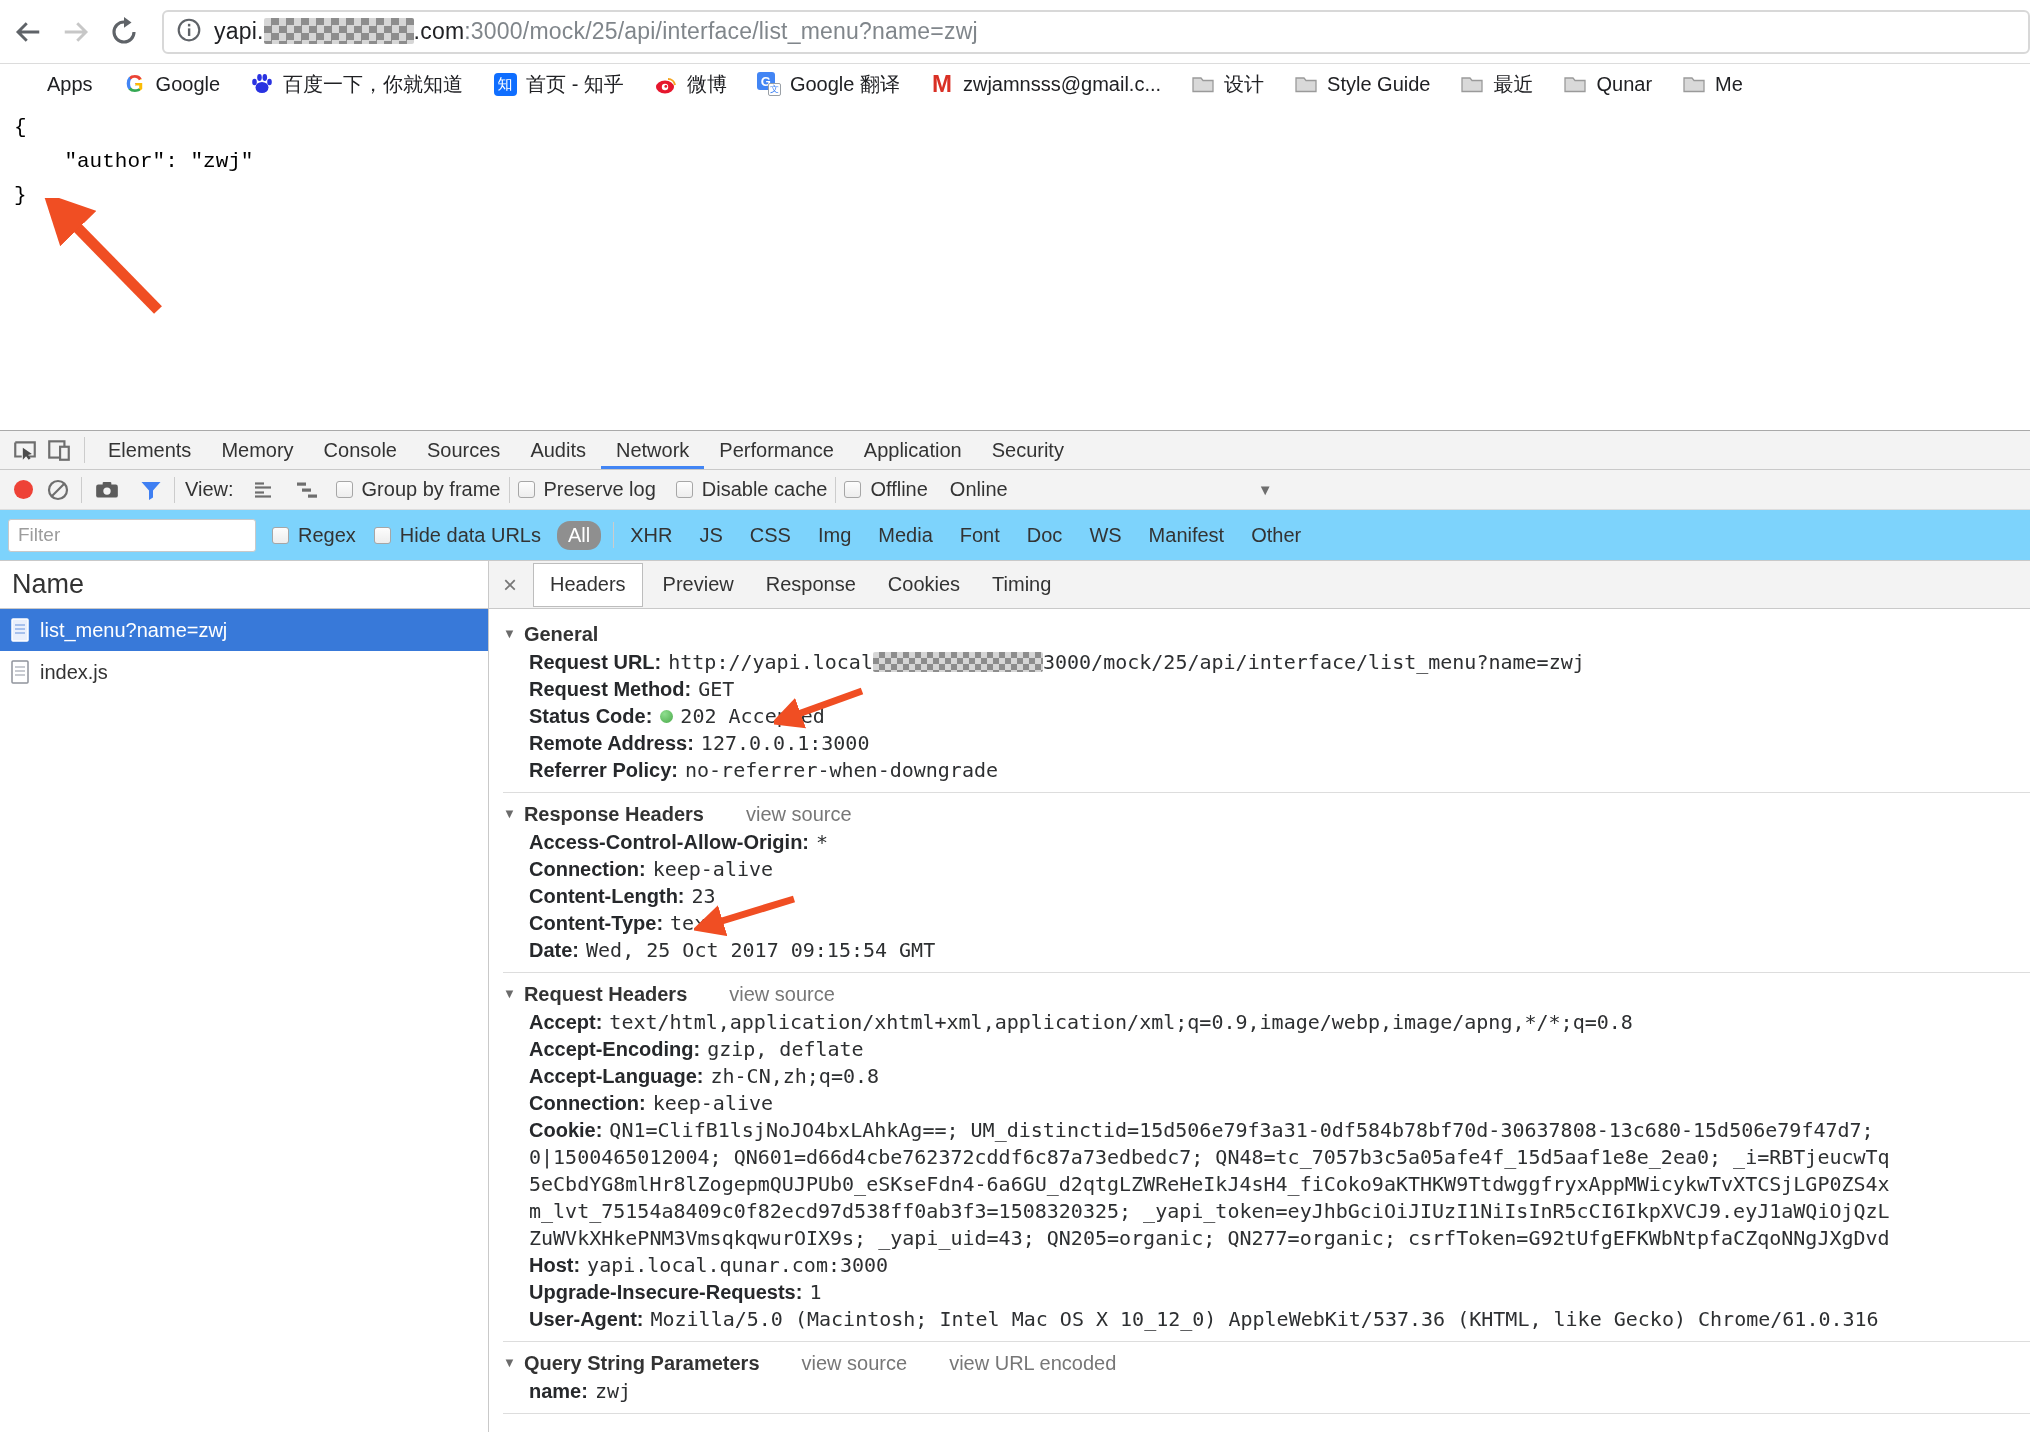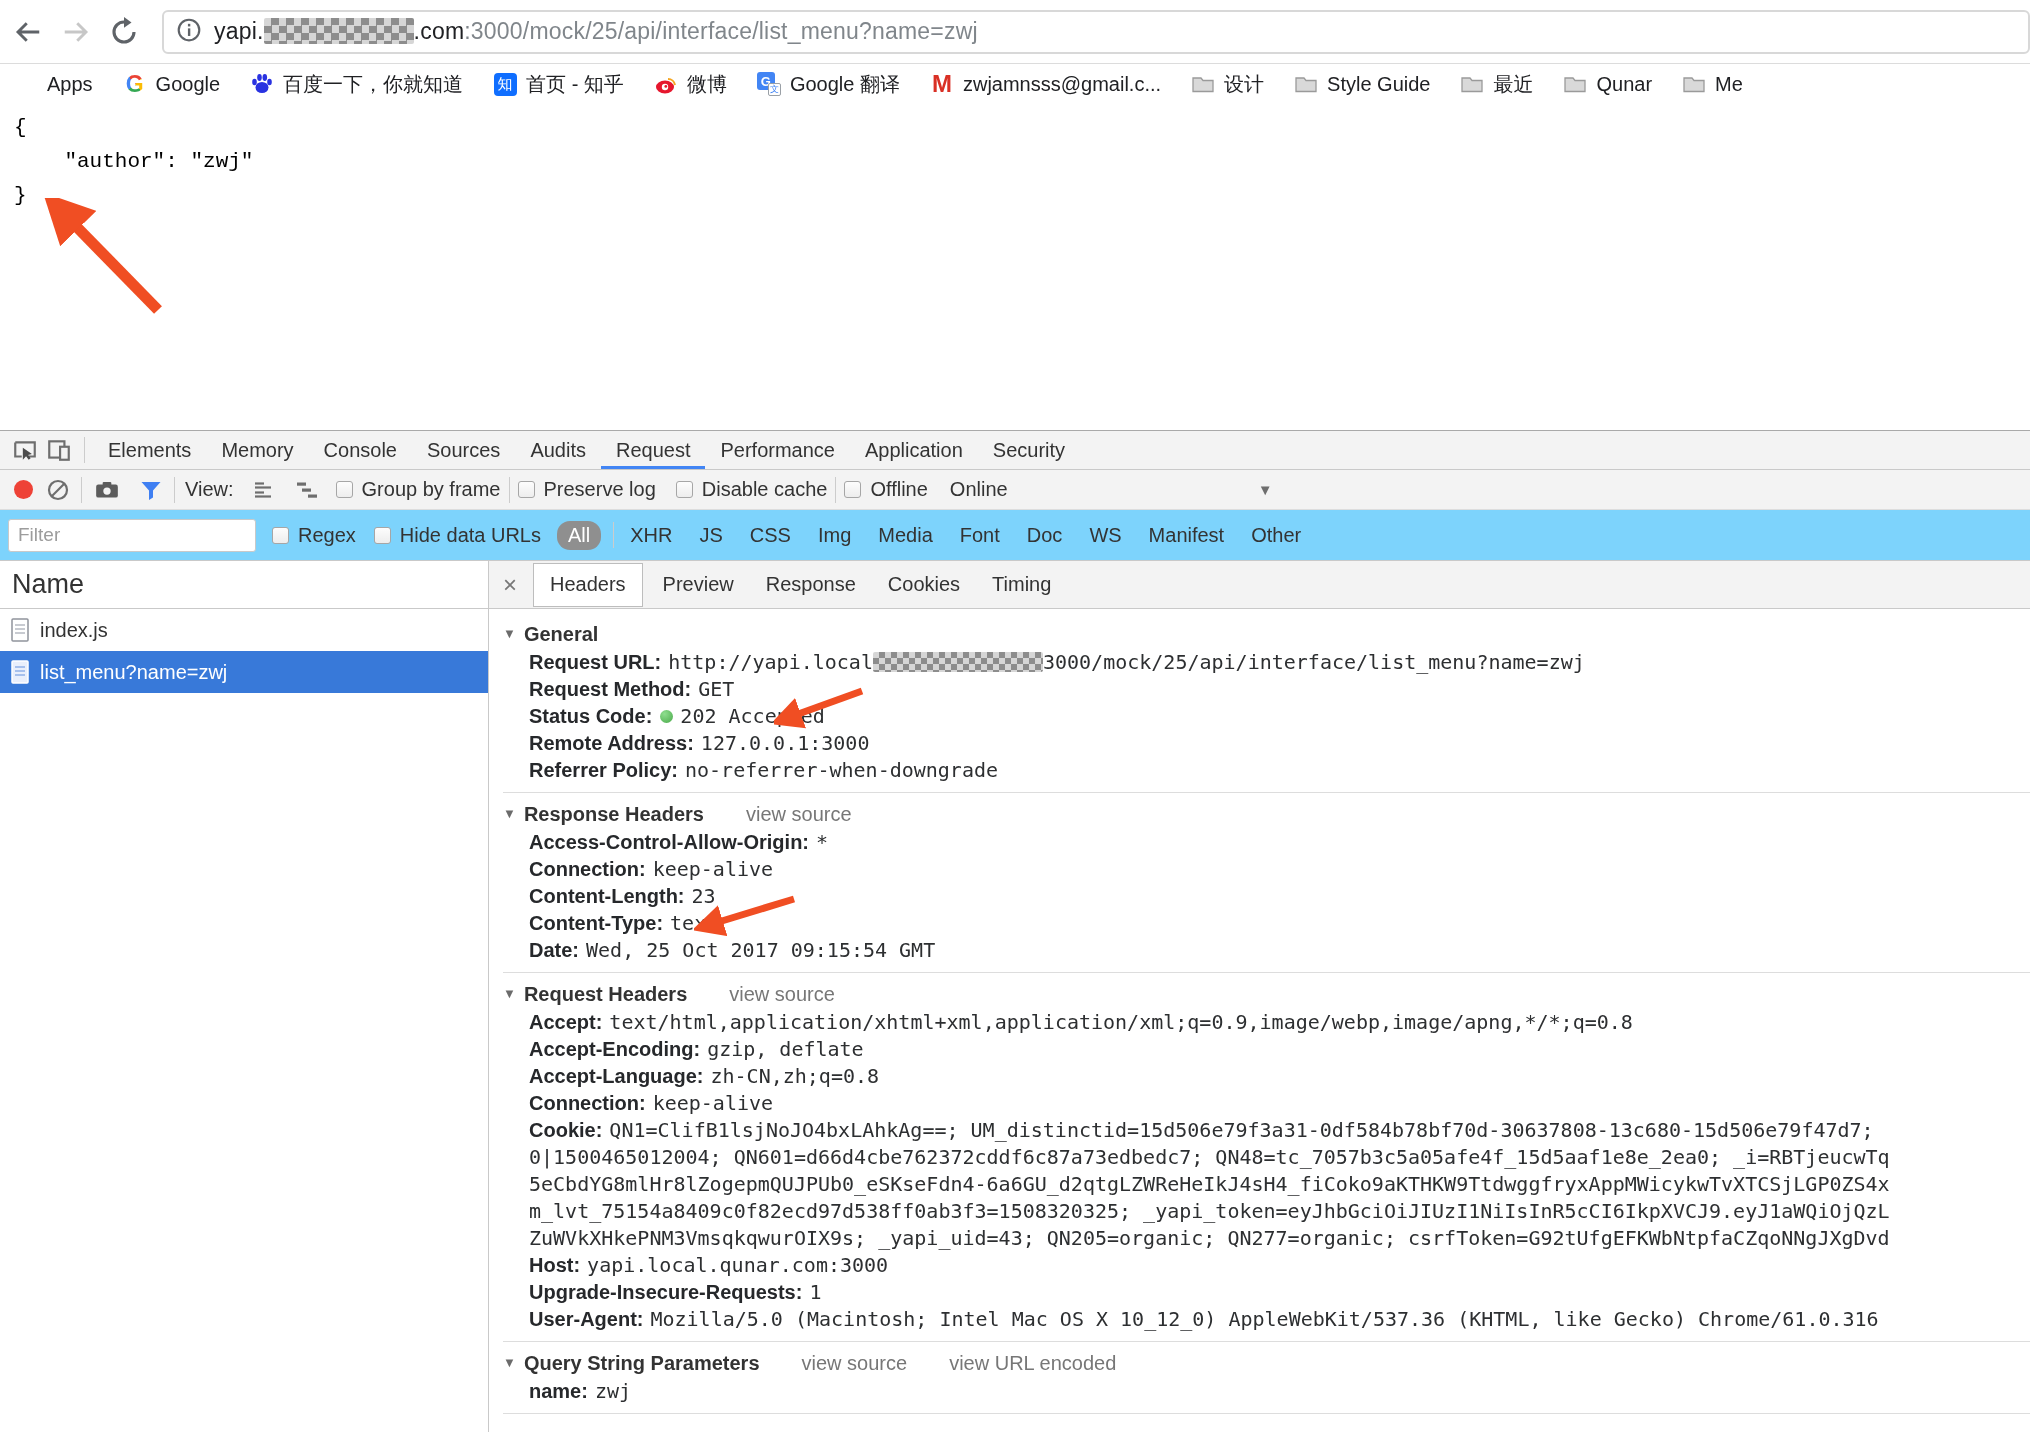--- a/index.html
+++ b/index.html
@@ -270,21 +270,21 @@
         <rect x="3" y="4" width="14" height="15" fill="none" stroke="#6e6e6e" stroke-width="2"></rect>
         <rect x="13" y="9" width="8" height="12" fill="#f3f3f3" stroke="#6e6e6e" stroke-width="2"></rect>
       </svg>
     </span>
     <span class="vsep"></span>
     <span class="dt-tab">Elements</span>
     <span class="dt-tab">Memory</span>
     <span class="dt-tab">Console</span>
     <span class="dt-tab">Sources</span>
     <span class="dt-tab">Audits</span>
-    <span class="dt-tab active">Request</span>
+    <span class="dt-tab active">Network</span>
     <span class="dt-tab">Performance</span>
     <span class="dt-tab">Application</span>
     <span class="dt-tab">Security</span>
   </div>
 
   <div class="dt-toolbar">
     <span class="rec-dot"></span>
     <span class="tb-ic" style="margin-left:10px">
       <svg width="24" height="24" viewBox="0 0 24 24">
         <circle cx="12" cy="12" r="9" fill="none" stroke="#6e6e6e" stroke-width="2.2"></circle>
@@ -351,37 +351,37 @@
     <span class="ftype">Font</span>
     <span class="ftype">Doc</span>
     <span class="ftype">WS</span>
     <span class="ftype">Manifest</span>
     <span class="ftype">Other</span>
   </div>
 
   <div class="dt-main">
     <div class="left-panel">
       <div class="lp-header">Name</div>
+      <div class="req-row selected">
+        <svg class="doc-ic" width="20" height="26" viewBox="0 0 20 26">
+          <rect x="2" y="2" width="16" height="22" rx="1"></rect>
+          <line x1="5" y1="8" x2="15" y2="8"></line>
+            <line x1="5" y1="12" x2="15" y2="12"></line>
+            <line x1="5" y1="16" x2="15" y2="16"></line>
+        </svg>
+        <span>list_menu?name=zwj</span>
+      </div>
       <div class="req-row">
         <svg class="doc-ic" width="20" height="26" viewBox="0 0 20 26">
           <rect x="2" y="2" width="16" height="22" rx="1"></rect>
           <line x1="5" y1="8" x2="15" y2="8"></line>
             <line x1="5" y1="12" x2="15" y2="12"></line>
             <line x1="5" y1="16" x2="15" y2="16"></line>
         </svg>
         <span>index.js</span>
-      </div>
-      <div class="req-row selected">
-        <svg class="doc-ic" width="20" height="26" viewBox="0 0 20 26">
-          <rect x="2" y="2" width="16" height="22" rx="1"></rect>
-          <line x1="5" y1="8" x2="15" y2="8"></line>
-            <line x1="5" y1="12" x2="15" y2="12"></line>
-            <line x1="5" y1="16" x2="15" y2="16"></line>
-        </svg>
-        <span>list_menu?name=zwj</span>
       </div>
     </div>
 
     <div class="right-panel">
       <div class="rp-tabs">
         <span class="rp-close">×</span>
         <span class="rp-tab active">Headers</span>
         <span class="rp-tab">Preview</span>
         <span class="rp-tab">Response</span>
         <span class="rp-tab">Cookies</span>

